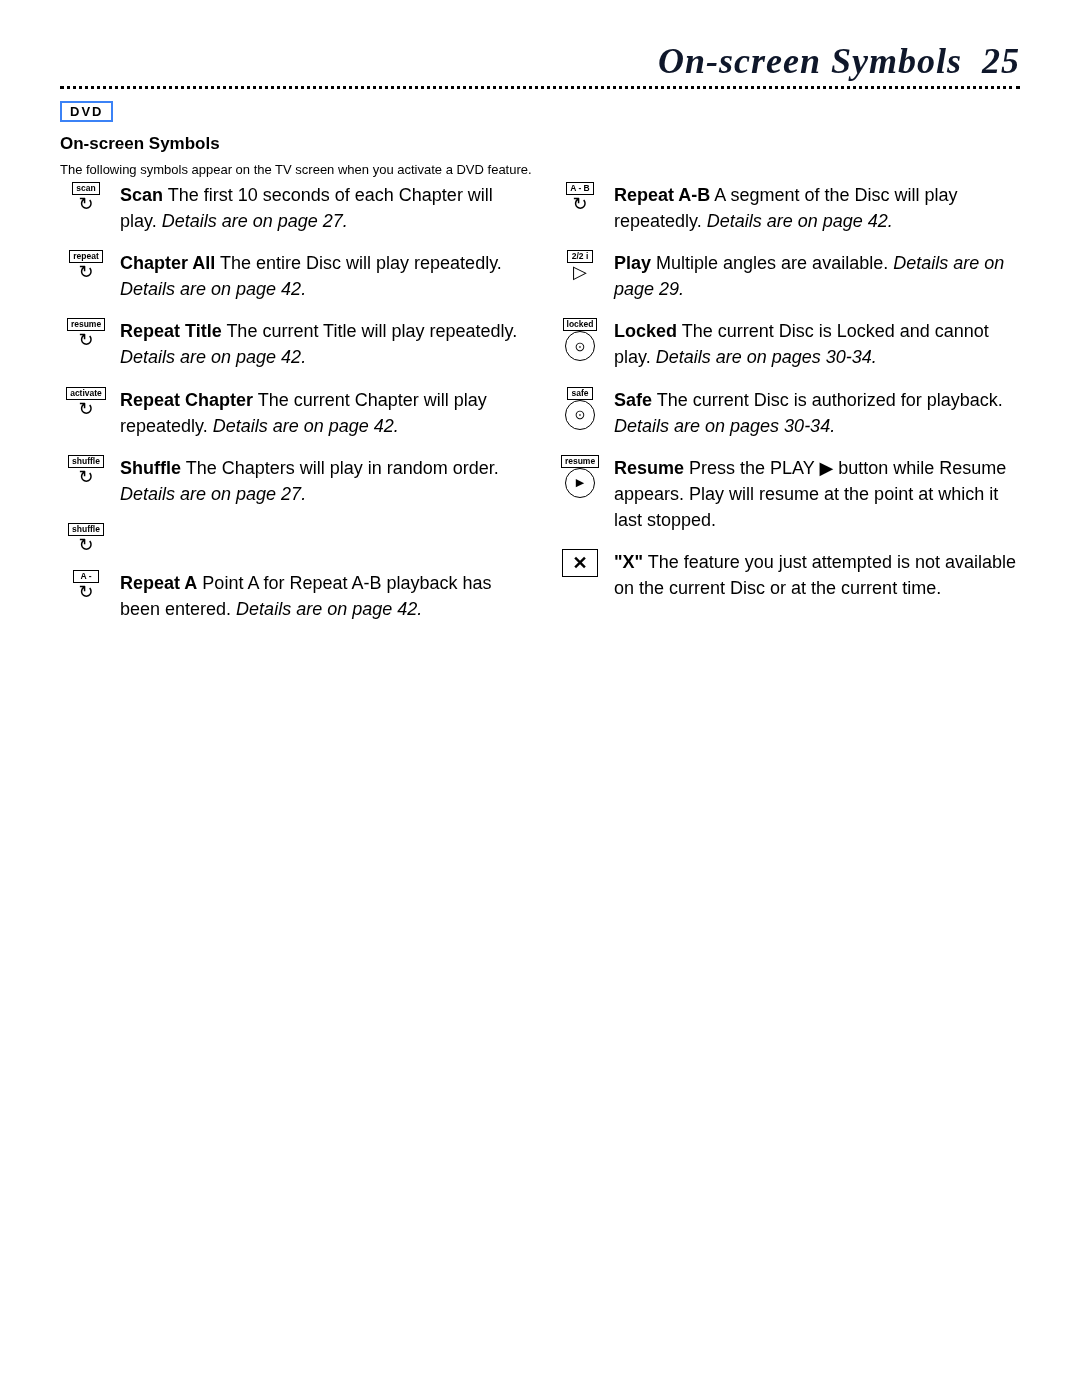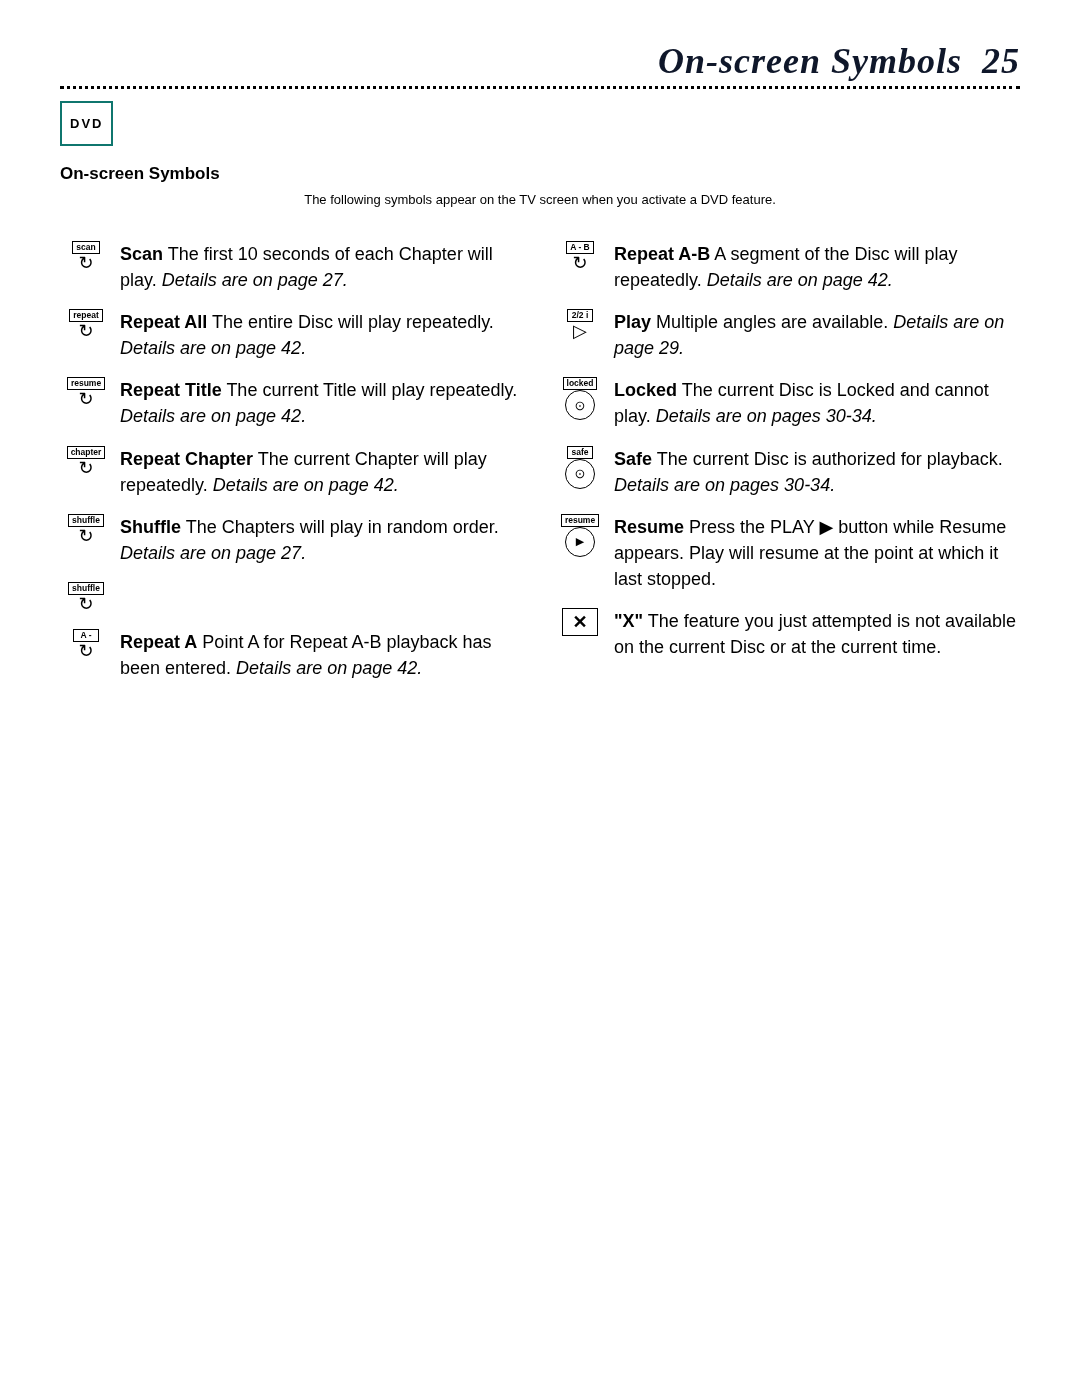--- a/index.html
+++ b/index.html
@@ -31,38 +31,37 @@
 
     .dotted-rule {
       border: none;
       border-top: 3px dotted #000;
       margin-bottom: 12px;
       margin-top: 2px;
     }
 
     .dvd-badge {
       display: inline-block;
-      border: 2px solid #0f766e;
-      padding: 13px 8px;
+      border: 2px solid #3b82f6;
+      padding: 1px 8px;
       font-size: 13px;
       font-weight: bold;
       letter-spacing: 2px;
-      margin-bottom: 18px;
+      margin-bottom: 12px;
     }
 
     .section-heading {
       font-size: 17px;
       font-weight: bold;
       margin-bottom: 8px;
     }
 
     .intro-text {
       font-size: 13px;
-      margin-bottom: 34px;
-      text-align: center;
+      margin-bottom: 5px;
     }
 
     .symbols-grid {
       display: grid;
       grid-template-columns: 1fr 1fr;
       gap: 0 28px;
     }
 
     .symbol-entry {
       display: flex;
@@ -157,37 +156,37 @@
         <b>Scan</b> The first 10 seconds of each Chapter will play. <i>Details are on page 27.</i>
       </div>
     </div>
 
     <div class="symbol-entry">
       <div class="icon-wrapper">
         <div class="badge-box">repeat</div>
         <div style="font-size:18px;line-height:1;">↻</div>
       </div>
       <div class="symbol-text">
-        <b>Repeat All</b> The entire Disc will play repeatedly. <i>Details are on page 42.</i>
+        <b>Chapter All</b> The entire Disc will play repeatedly. <i>Details are on page 42.</i>
       </div>
     </div>
 
     <div class="symbol-entry">
       <div class="icon-wrapper">
         <div class="badge-box">resume</div>
         <div style="font-size:18px;line-height:1;">↻</div>
       </div>
       <div class="symbol-text">
         <b>Repeat Title</b> The current Title will play repeatedly. <i>Details are on page 42.</i>
       </div>
     </div>
 
     <div class="symbol-entry">
       <div class="icon-wrapper">
-        <div class="badge-box">chapter</div>
+        <div class="badge-box">activate</div>
         <div style="font-size:18px;line-height:1;">↻</div>
       </div>
       <div class="symbol-text">
         <b>Repeat Chapter</b> The current Chapter will play repeatedly. <i>Details are on page 42.</i>
       </div>
     </div>
 
     <div class="symbol-entry">
       <div class="icon-wrapper">
         <div class="badge-box">shuffle</div>

